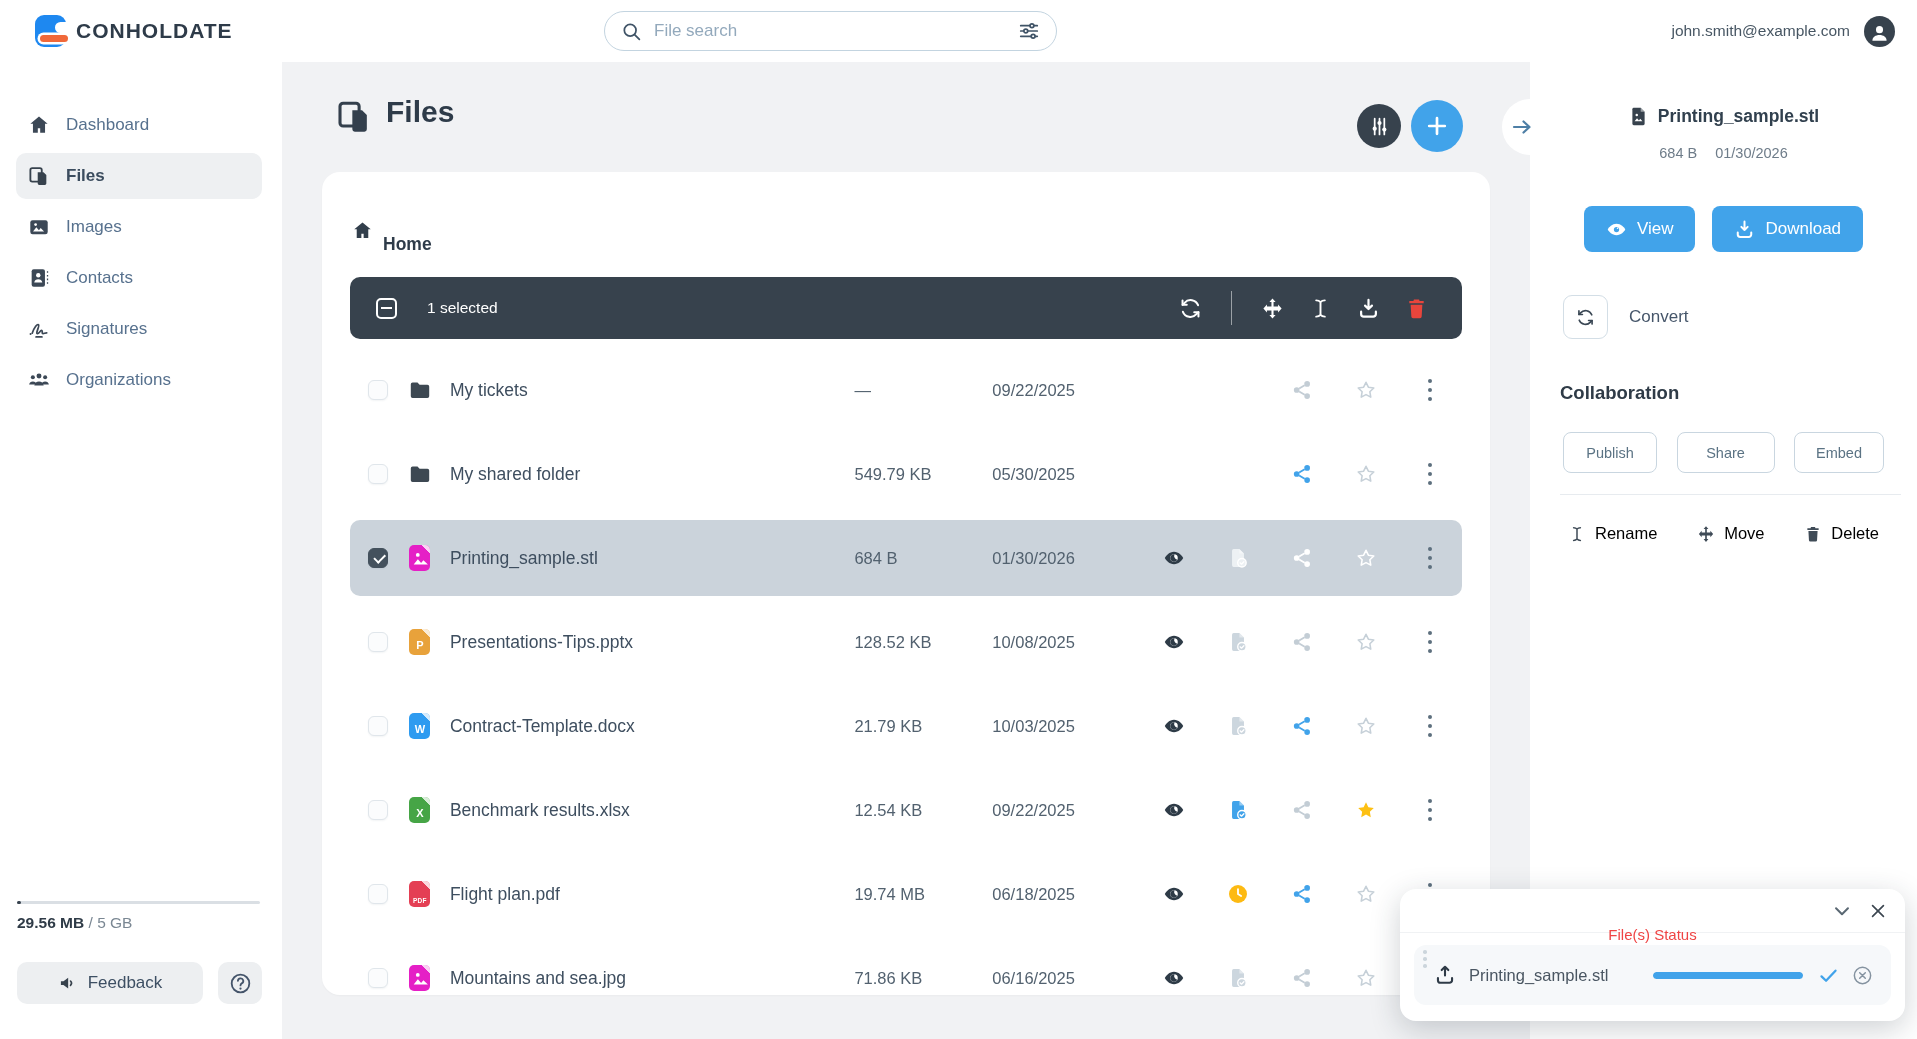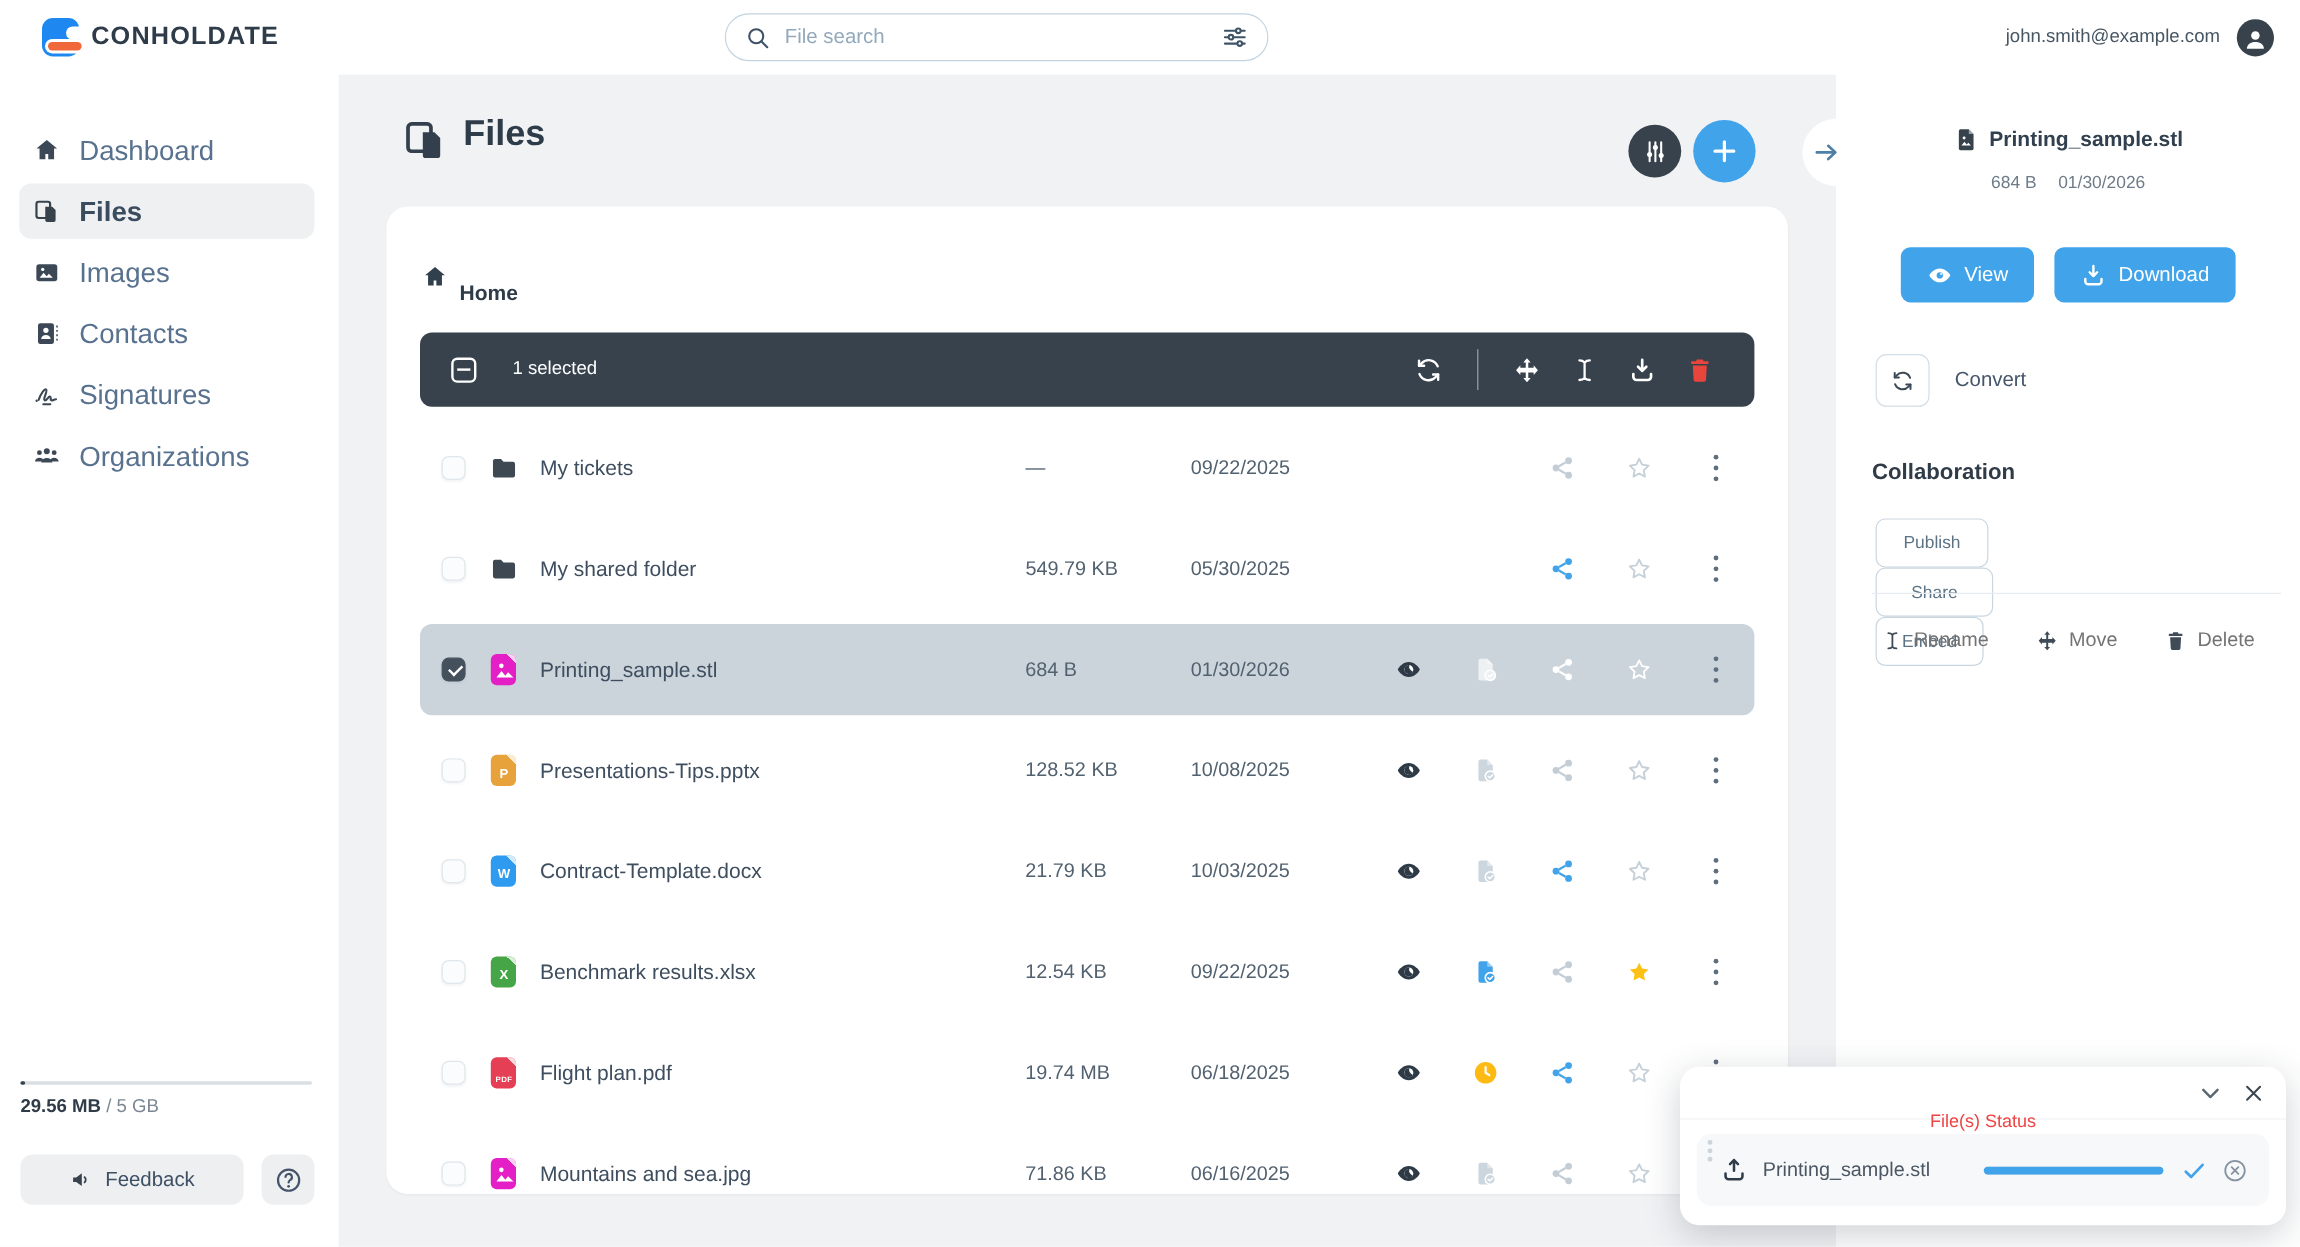--- a/index.html
+++ b/index.html
@@ -24,21 +24,21 @@
   .account{position:absolute;right:22px;top:0;height:62px;display:flex;align-items:center;gap:14px;}
   .account .email{font-size:15.5px;color:#475663;cursor:pointer;}
   .avatar{width:31px;height:31px;border-radius:50%;background:#37424D;display:flex;align-items:center;justify-content:center;cursor:pointer;overflow:hidden;}
   .avatar [data-icon]{width:23px;height:23px;margin-top:3px;}
 
   
   .sidebar{position:absolute;top:62px;left:0;width:282px;bottom:0;background:#fff;z-index:20;}
   .nav{padding-top:40px;list-style:none;}
   .nav li{height:46px;margin:0 20px 5px 16px;border-radius:10px;display:flex;align-items:center;padding-left:12px;cursor:pointer;}
   .nav li .nico{width:22px;height:22px;color:#3C4856;}
-  .nav li .nlabel{margin-left:16px;font-size:23px;color:#57718E;}
+  .nav li .nlabel{margin-left:16px;font-size:17px;color:#57718E;}
   .nav li.active{background:#EEF0F2;}
   .nav li.active .nlabel{font-weight:bold;color:#3B4C5E;}
   .nav li.active .nico{color:#37424D;}
   .storage-bar{position:absolute;left:17px;top:839px;width:243px;height:3px;background:#DADFE4;border-radius:2px;}
   .storage-bar i{display:block;height:100%;width:1.5%;background:#37424D;border-radius:2px;}
   .storage-text{position:absolute;left:17px;top:852px;font-size:15.5px;}
   .storage-text .used{font-weight:bold;color:#2F3B47;}
   .storage-text .sep,.storage-text .total{color:#7A8793;}
   .feedback-btn{position:absolute;left:17px;top:900px;width:186px;height:42px;background:#EDEFF1;border:none;border-radius:10px;display:flex;align-items:center;justify-content:center;gap:10px;font-size:17px;color:#3D4F63;font-family:inherit;cursor:pointer;}
   .feedback-btn [data-icon]{width:20px;height:20px;color:#37424D;}
@@ -103,28 +103,28 @@
   .dp-title{font-size:17.5px;font-weight:bold;color:#31404E;}
   .dp-meta{position:absolute;top:83px;left:0;right:0;display:flex;justify-content:center;gap:18px;font-size:14.5px;color:#6E7C89;}
   .dp-btns{position:absolute;top:144px;left:0;right:0;display:flex;justify-content:center;gap:17px;}
   .btn-blue{height:46px;border:none;border-radius:8px;background:#41A3EA;color:#fff;font-size:17px;font-family:inherit;display:flex;align-items:center;justify-content:center;gap:10px;cursor:pointer;padding:0 22px;}
   .btn-blue [data-icon]{width:21px;height:21px;}
   .convert-row{position:absolute;top:233px;left:33px;display:flex;align-items:center;cursor:pointer;}
   .convert-sq{width:45px;height:44px;border:1px solid #D3DEE6;border-radius:9px;background:#fff;display:flex;align-items:center;justify-content:center;color:#3A4754;cursor:pointer;}
   .convert-sq [data-icon]{width:19px;height:19px;}
   .convert-label{margin-left:21px;font-size:17px;color:#46566A;}
   .collab-h{position:absolute;top:320px;left:30px;font-size:18.5px;font-weight:bold;color:#2F3B47;}
-  .collab-btns{position:absolute;top:370px;left:0;right:0;padding:0 33px;display:flex;justify-content:space-between;flex-direction:column;}
+  .collab-btns{position:absolute;top:370px;left:0;right:0;padding:0 33px;display:flex;justify-content:space-between;}
   .btn-outline{height:41px;border:1px solid #C9D6E0;border-radius:8px;background:#fff;color:#5B7384;font-size:14.5px;font-family:inherit;cursor:pointer;}
   .bo-1{width:94px;} .bo-2{width:98px;} .bo-3{width:90px;}
   .dp-divider{position:absolute;top:432px;left:30px;right:16px;height:1px;background:#E7EBEF;}
   .dp-actions{position:absolute;top:462px;left:0;right:0;padding:0 38px;display:flex;justify-content:space-between;}
   .dp-act{display:flex;align-items:center;gap:9px;cursor:pointer;background:none;border:none;font-family:inherit;}
   .dp-act [data-icon]{width:18px;height:18px;color:#3F4B57;}
-  .dp-act span{font-size:16.5px;color:#737373;}
+  .dp-act span{font-size:16.5px;color:#000000;}
 
   
   .popup{position:absolute;right:12px;bottom:18px;width:505px;background:#fff;border-radius:16px;box-shadow:0 8px 30px rgba(30,45,60,.22);z-index:50;overflow:hidden;}
   .popup-head{position:relative;height:44px;border-bottom:1px solid #F0F2F4;}
   .popup-title{position:absolute;left:0;right:0;top:12px;text-align:center;font-size:15px;color:#ef4444;margin-top:25px;}
   .popup-min{position:absolute;right:52px;top:11px;width:22px;height:22px;color:#5A6873;cursor:pointer;background:none;border:none;padding:0;}
   .popup-close{position:absolute;right:17px;top:12px;width:20px;height:20px;color:#3C4650;cursor:pointer;background:none;border:none;padding:0;}
   .popup-item{position:relative;margin:12px 14px 16px;height:60px;background:#F6F8FA;border-radius:12px;display:flex;align-items:center;padding:0 18px 0 20px;}
   .drag{position:absolute;left:9px;top:5px;}
   .drag i{display:block;width:3.5px;height:3.5px;border-radius:50%;background:#CCD5DC;margin-bottom:3.5px;}

